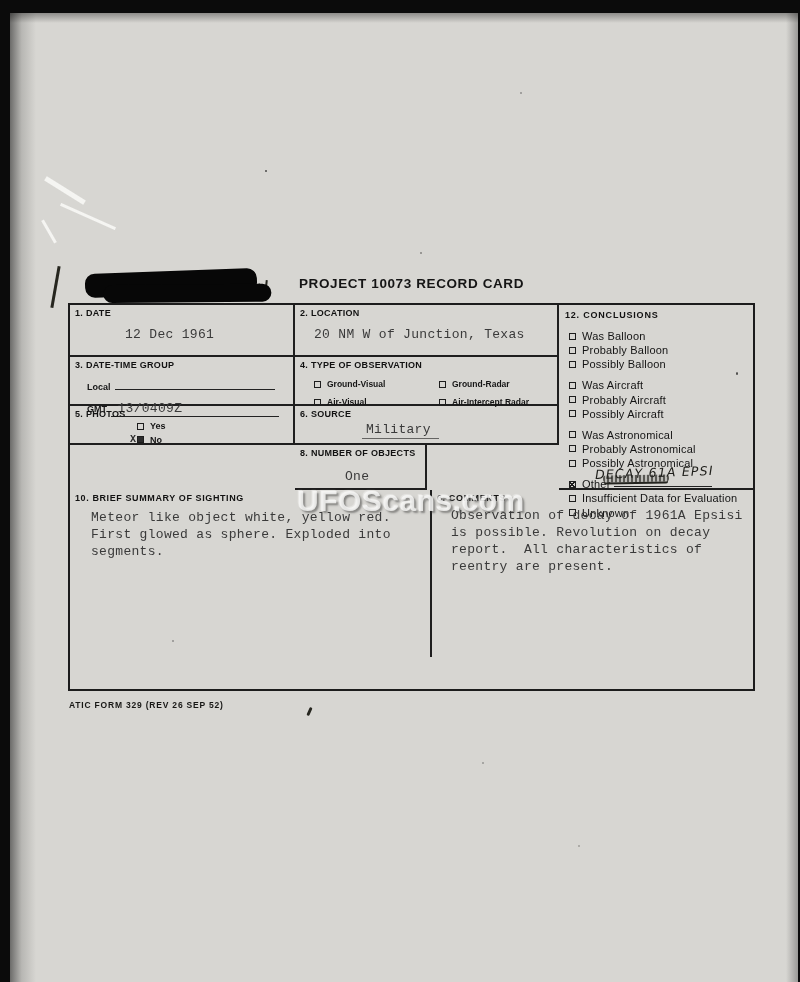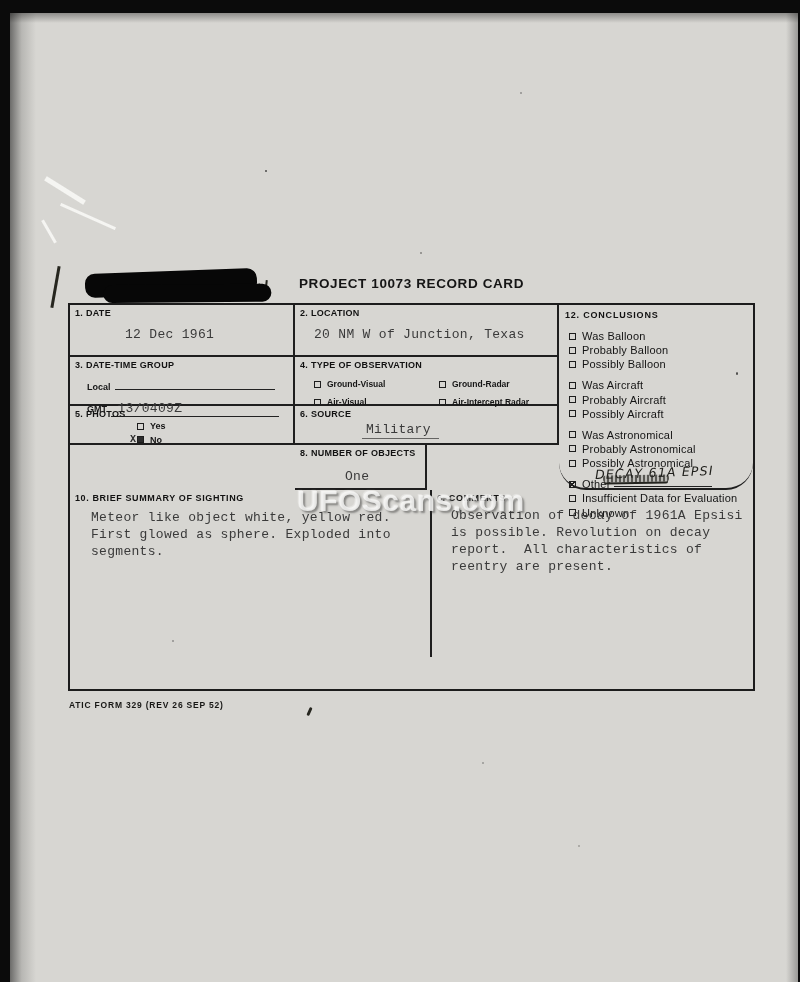--- a/index.html
+++ b/index.html
@@ -111,21 +111,21 @@
     <div class="cell br bb" style="left:0;top:0;width:225px;height:52px;">
       <div class="flabel">1. DATE</div>
       <div class="typed" style="margin:9px 0 0 50px;">12 Dec 1961</div>
     </div>
 
     <div class="cell br bb" style="left:225px;top:0;width:264px;height:52px;">
       <div class="flabel">2. LOCATION</div>
       <div class="typed" style="margin:9px 0 0 14px;">20 NM W of Junction, Texas</div>
     </div>
 
-    <div class="cell bb" style="left:489px;top:0;width:194px;height:185px;padding:5px 6px;border-radius:27px;">
+    <div class="cell bb" style="left:489px;top:0;width:194px;height:185px;padding:5px 6px;">
       <div class="flabel" style="letter-spacing:.8px;">12. CONCLUSIONS</div>
       <div class="concl-list">
         <div class="citem">
           <span class="cb"></span>
           <span class="clabel">Was Balloon</span>
         </div>
         <div class="citem">
           <span class="cb"></span>
           <span class="clabel">Probably Balloon</span>
         </div>

